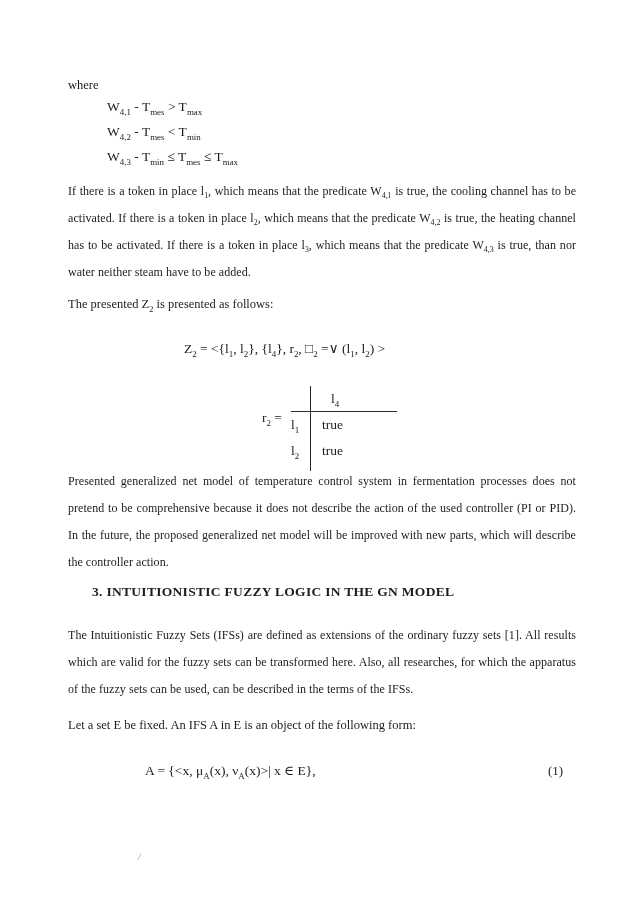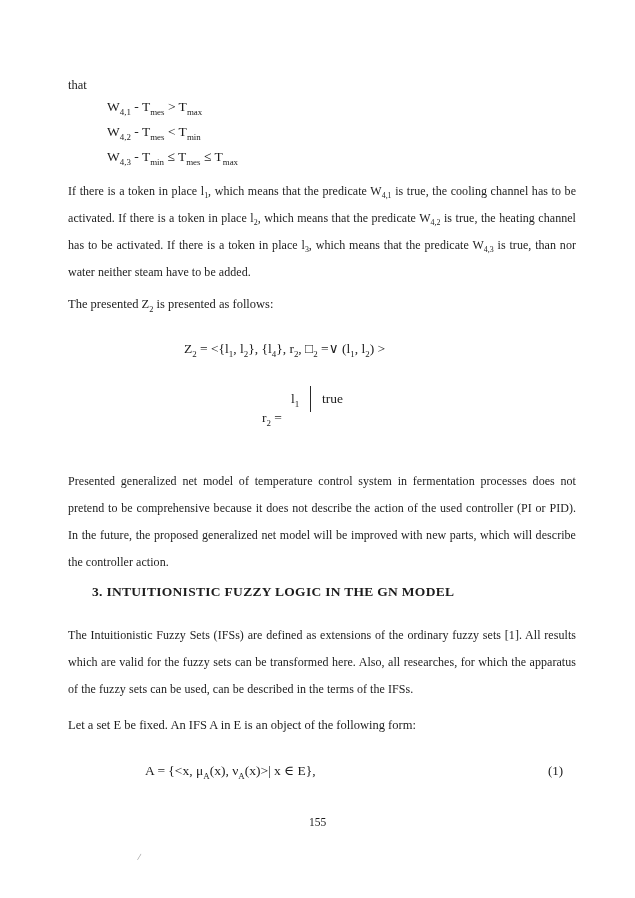--- a/index.html
+++ b/index.html
@@ -54,55 +54,62 @@
     color: #9a9a9a;
     font-size: 10px;
     transform: rotate(12deg);
   }
 </style>
 </head>
 <body>
 
 <div class="page">
 
-  <div class="abs single-line" style="left:68px; top:76px;">that</div>
+  <div class="abs single-line" style="left:68px; top:76px;">where</div>
 
   <div class="abs eq-block" style="left:107px; top:94px;">
     <div class="eq-line"><span>W</span><sub>4,1</sub><span> - T</span><sub>mes</sub><span> &gt; T</span><sub>max</sub></div>
     <div class="eq-line"><span>W</span><sub>4,2</sub><span> - T</span><sub>mes</sub><span> &lt; T</span><sub>min</sub></div>
     <div class="eq-line"><span>W</span><sub>4,3</sub><span> - T</span><sub>min</sub><span> ≤ T</span><sub>mes</sub><span> ≤ T</span><sub>max</sub></div>
   </div>
 
   <div class="abs body-text" style="left:68px; top:178px;"><span>If there is a token in place l</span><sub>1</sub><span>, which means that the predicate W</span><sub>4,1</sub><span> is true, the cooling channel has to be activated. If there is a token in place l</span><sub>2</sub><span>, which means that the predicate W</span><sub>4,2</sub><span> is true, the heating channel has to be activated. If there is a token in place l</span><sub>3</sub><span>, which means that the predicate W</span><sub>4,3</sub><span> is true, than nor water neither steam have to be added.</span></div>
 
   <div class="abs single-line" style="left:68px; top:295px;"><span>The presented Z</span><sub>2</sub><span> is presented as follows:</span></div>
 
   <div class="abs center-formula" style="top:340px;"><span>Z</span><sub>2</sub><span> = &lt;{l</span><sub>1</sub><span>, l</span><sub>2</sub><span>}, {l</span><sub>4</sub><span>}, r</span><sub>2</sub><span>, □</span><sub>2</sub><span> =∨ (l</span><sub>1</sub><span>, l</span><sub>2</sub><span>) &gt;</span></div>
 
   <div class="abs r2-wrap" style="left:262px; top:386px;">
     <span class="r2-label"><span>r</span><sub>2</sub><span> =</span></span>
     <table class="r2">
       <tbody>
+          <tr class="hdr">
+        <td class="c1"></td>
+        <td class="c2"><span>l</span><sub>4</sub></td>
+      </tr>
       <tr>
         <td class="c1"><span>l</span><sub>1</sub></td>
+        <td class="c2">true</td>
+      </tr>
+      <tr class="last">
+        <td class="c1"><span>l</span><sub>2</sub></td>
         <td class="c2">true</td>
       </tr>
     </tbody>
       </table>
   </div>
 
   <div class="abs body-text" style="left:68px; top:468px;">Presented generalized net model of temperature control system in fermentation processes does not pretend to be comprehensive because it does not describe the action of the used controller (PI or PID). In the future, the proposed generalized net model will be improved with new parts, which will describe the controller action.</div>
 
   <div class="abs heading" style="left:68px; top:584px;">3. INTUITIONISTIC FUZZY LOGIC IN THE GN MODEL</div>
 
   <div class="abs body-text" style="left:68px; top:622px;">The Intuitionistic Fuzzy Sets (IFSs) are defined as extensions of the ordinary fuzzy sets [1]. All results which are valid for the fuzzy sets can be transformed here. Also, all researches, for which the apparatus of the fuzzy sets can be used, can be described in the terms of the IFSs.</div>
 
   <div class="abs ifs-formula" style="left:145px; top:762px;"><span>A = {&lt;x, μ</span><sub>A</sub><span>(x), ν</span><sub>A</sub><span>(x)&gt;| x ∈ E},</span></div>
 
   <div class="abs single-line" style="left:68px; top:716px;">Let a set E be fixed. An IFS A in E is an object of the following form:</div>
 
   <div class="abs eq-number" style="left:548px; top:763px;">(1)</div>
 
-  <div class="abs page-number" style="top:816px;">155</div>
 
   <div class="abs pen-mark" style="left:138px; top:851px;">/</div>
 
 </div>
 
 </body></html>

